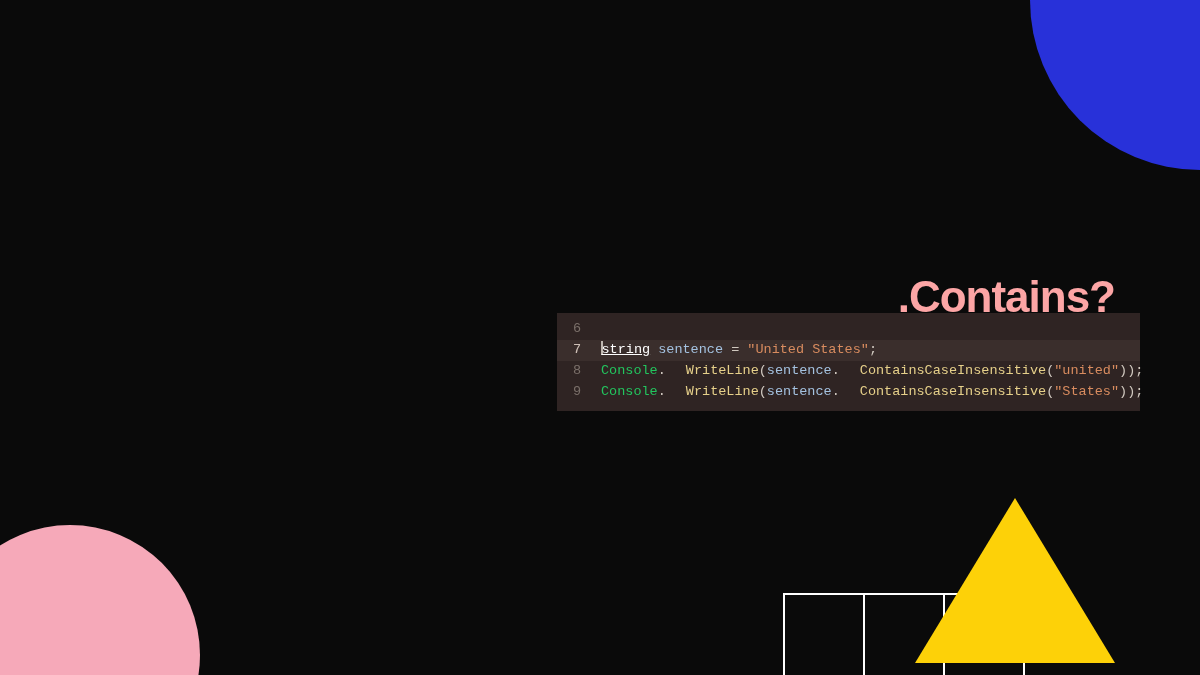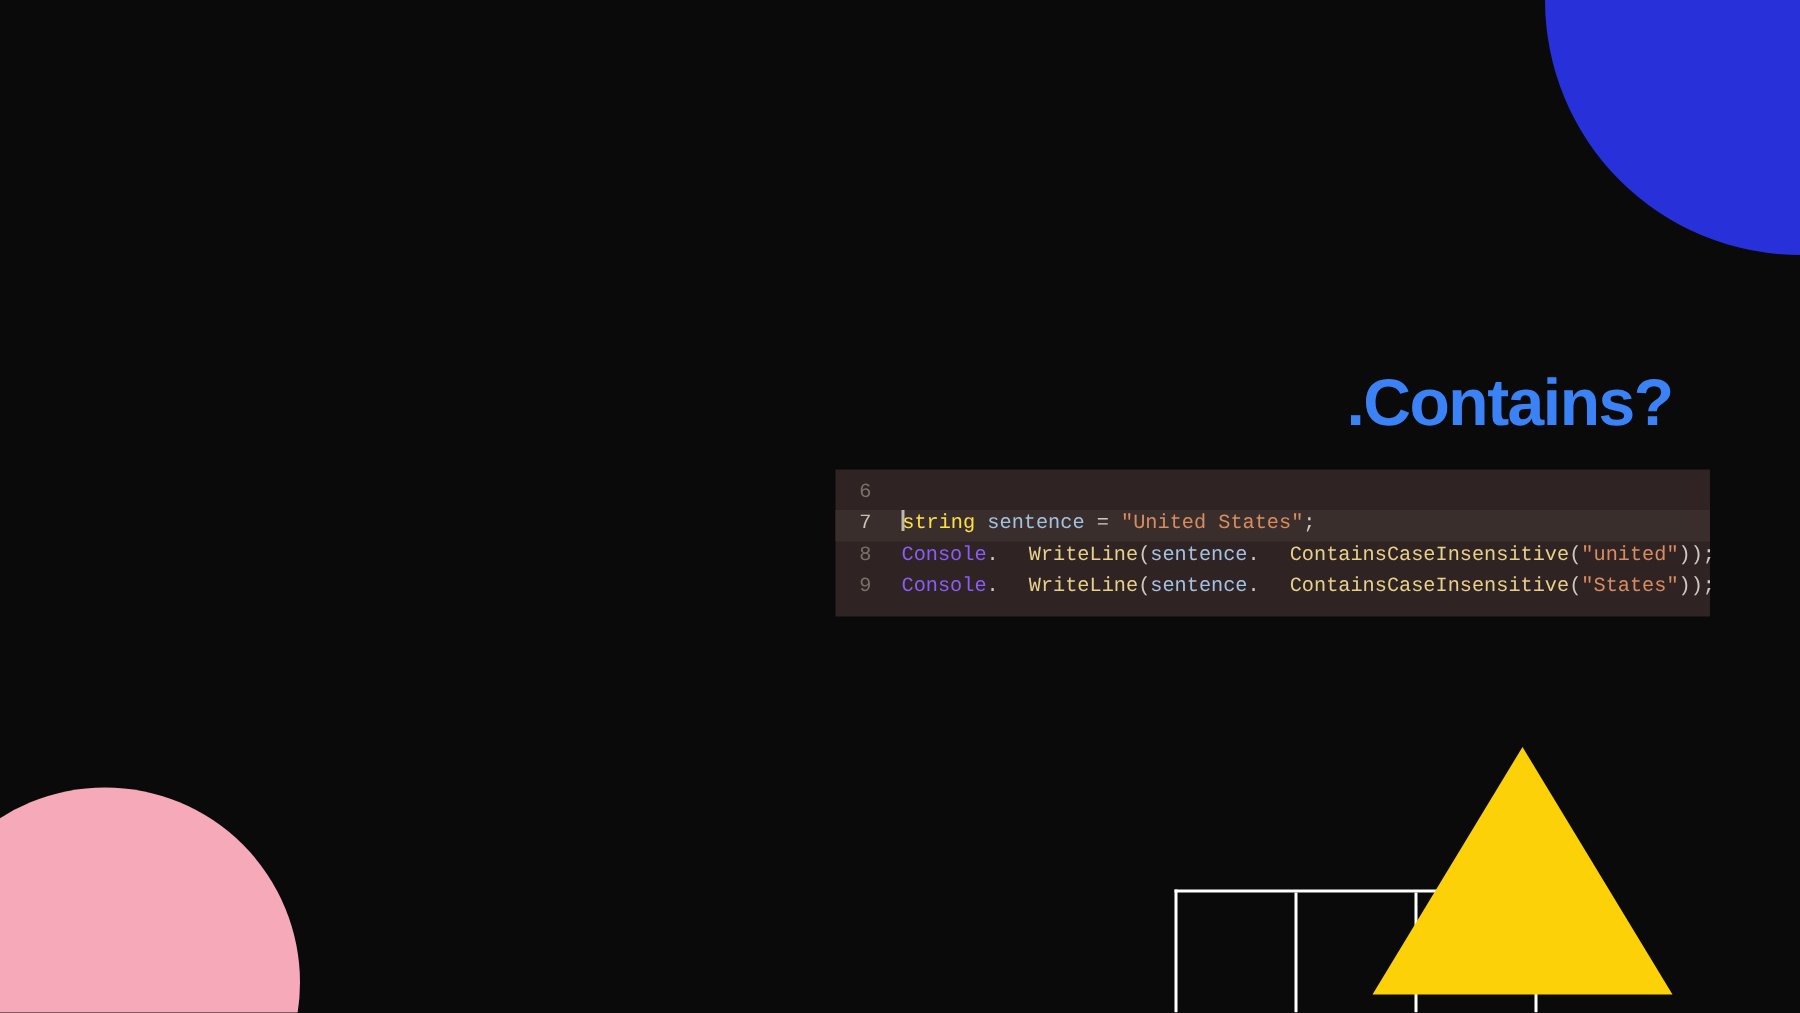--- a/index.html
+++ b/index.html
@@ -55,22 +55,22 @@
     font-weight: 900;
     font-size: 56px;
     line-height: 1.18;
     letter-spacing: -0.5px;
   }
 
   
   .callout {
     position: absolute;
     right: 85px;
-    top: 244px;
-    color: #3b82f6;
+    top: 272px;
+    color: #fca5a5;
     font-weight: 900;
     font-size: 44px;
     letter-spacing: -1px;
   }
 
   
   .code-block {
     position: absolute;
     left: 557px;
     top: 313px;
@@ -98,23 +98,23 @@
   .code-content { white-space: pre; padding-left: 8px; }
   .cursor {
     display: inline-block;
     width: 1.5px; height: 14px;
     background: #bfb7b0;
     vertical-align: -2px;
     margin-right: -1px;
   }
 
   
-  .tk-key   { color: #fde047; }           
+  .tk-key   { color: #ffffff; text-decoration: underline; }           
   .tk-ident { color: #a4c2e0; font-family: Liberation Mono, monospace; }           
-  .tk-obj   { color: #8b5cf6; }           
+  .tk-obj   { color: #22c55e; }           
   .tk-method{ color: #e6d08a; margin-left: 20px; }           
   .tk-str   { color: #d98c5f; }           
   .tk-punc  { color: #d1c9c0; }           
   .tk-op    { color: #d1c9c0; }
 </style>
 </head>
 <body>
 
 <div class="shape-quarter-circle"></div>
 <div class="shape-pink-circle"></div>

